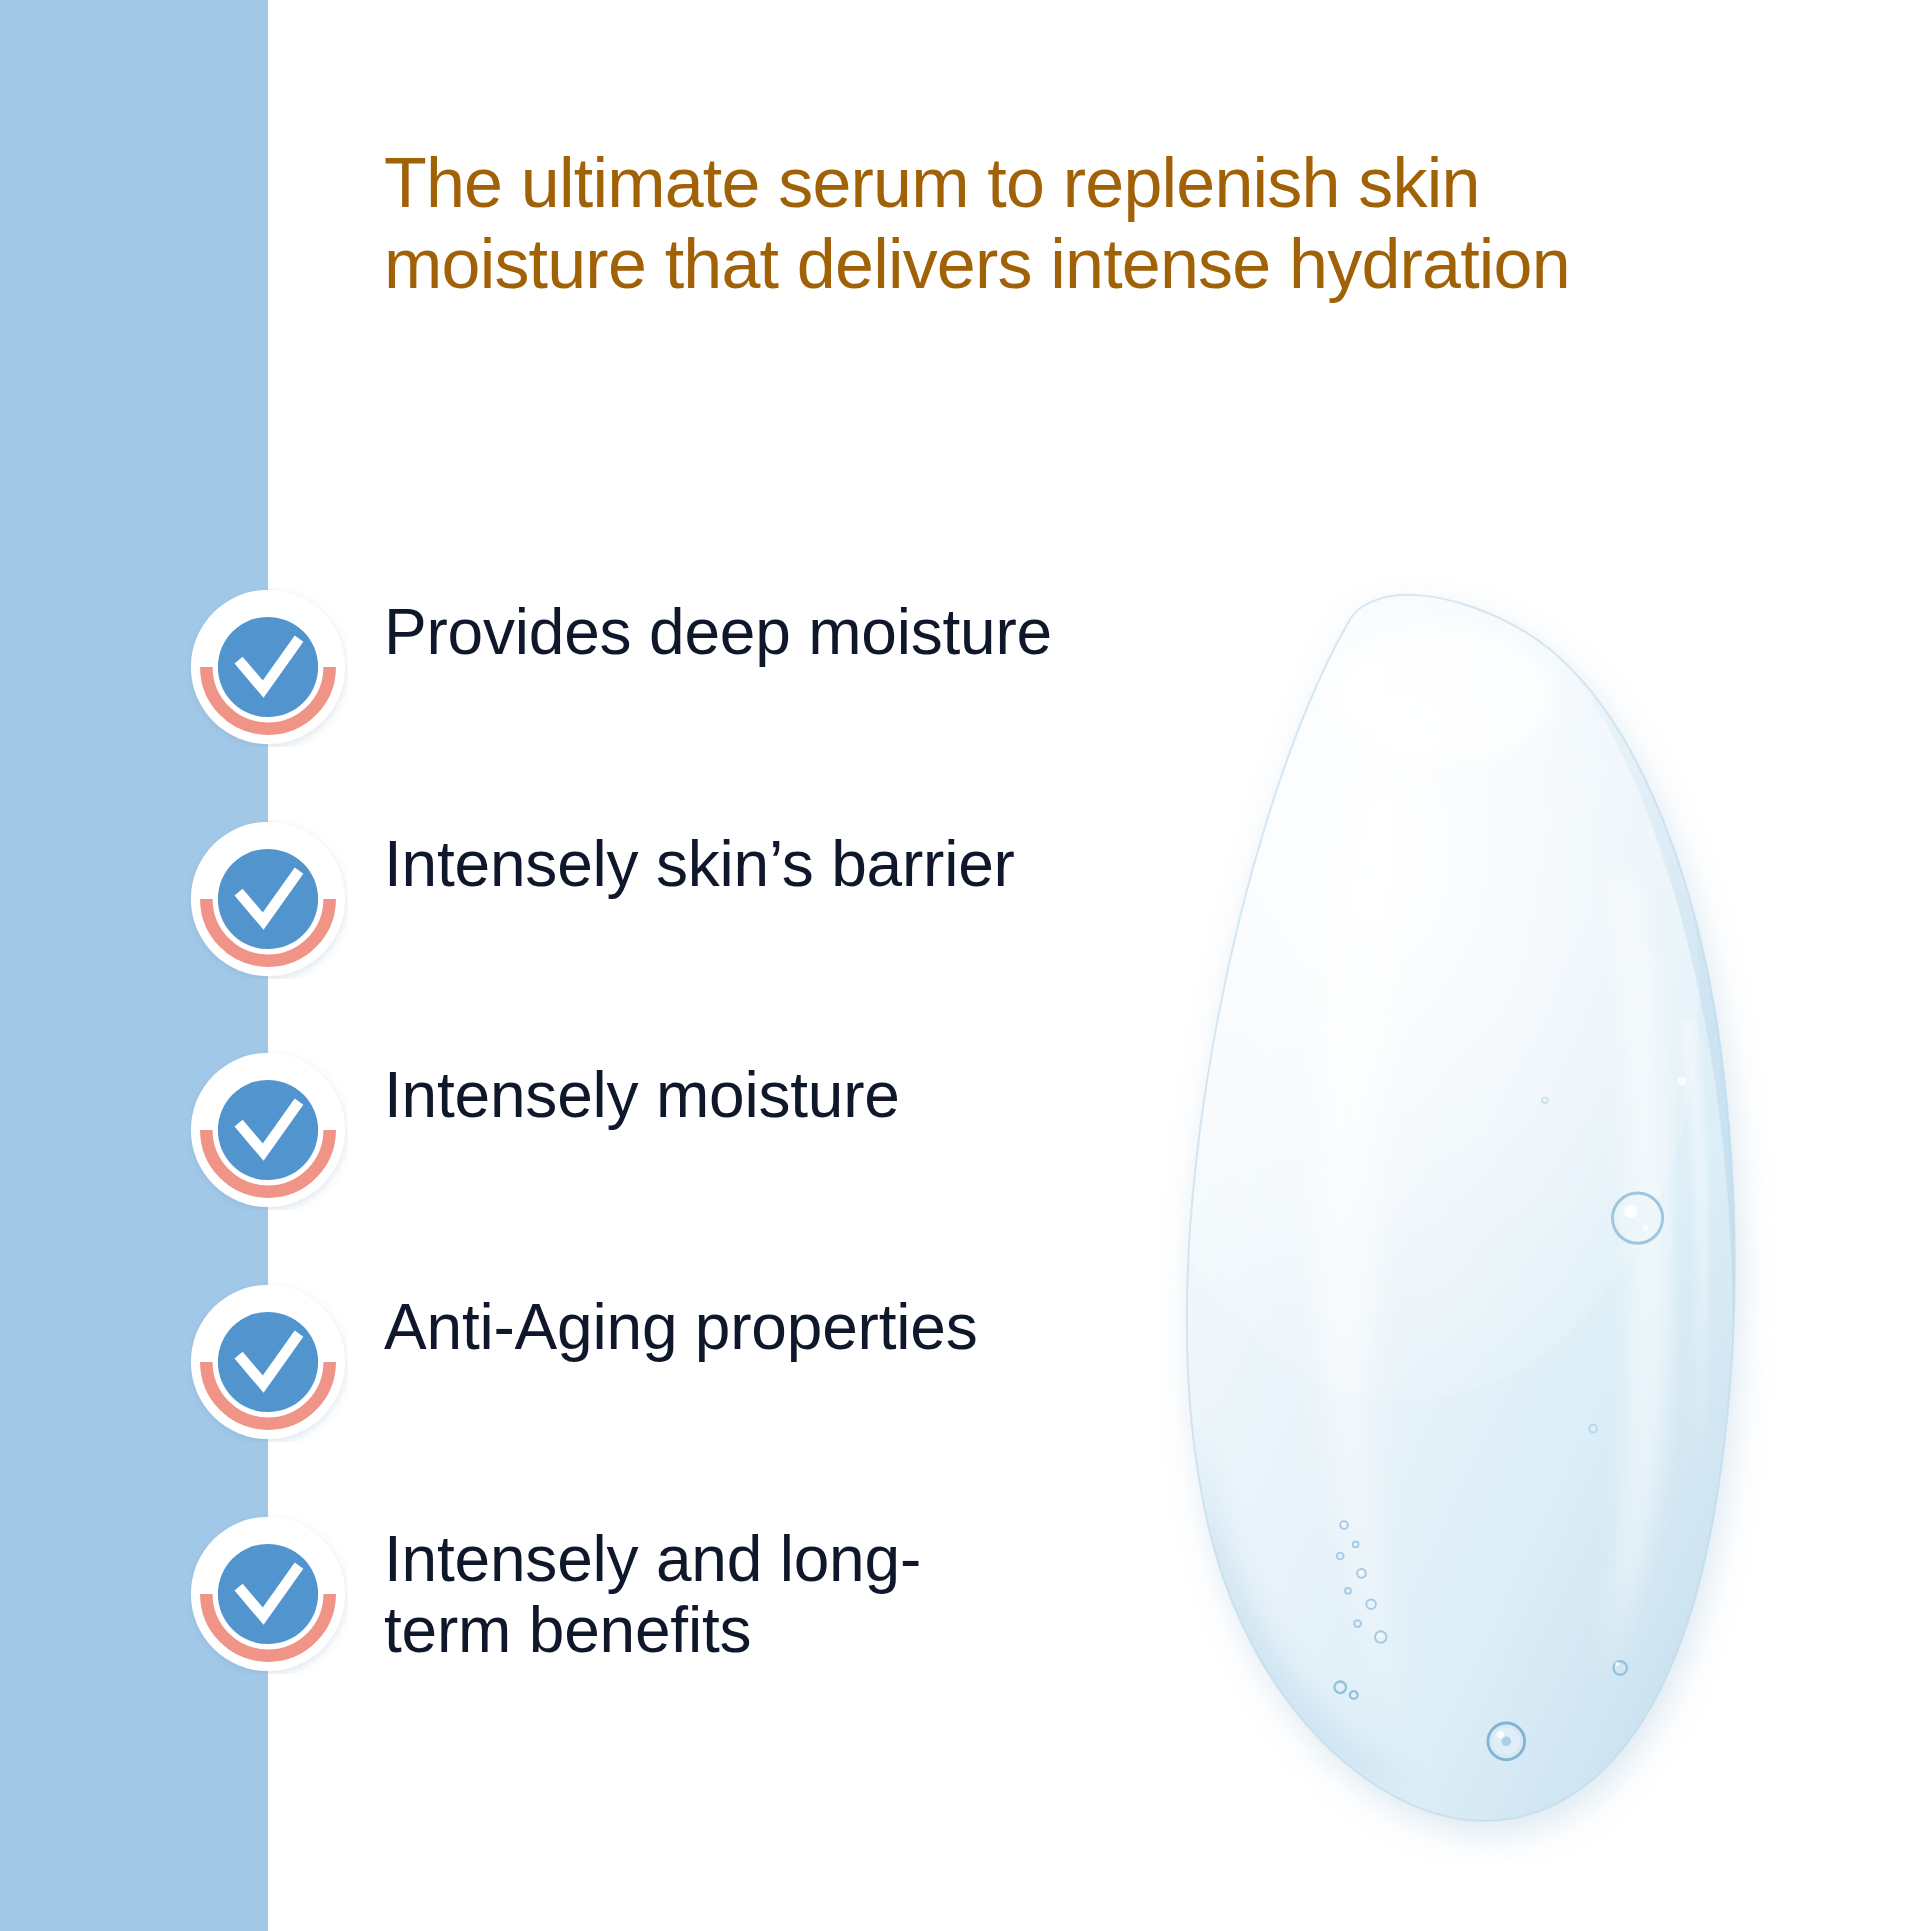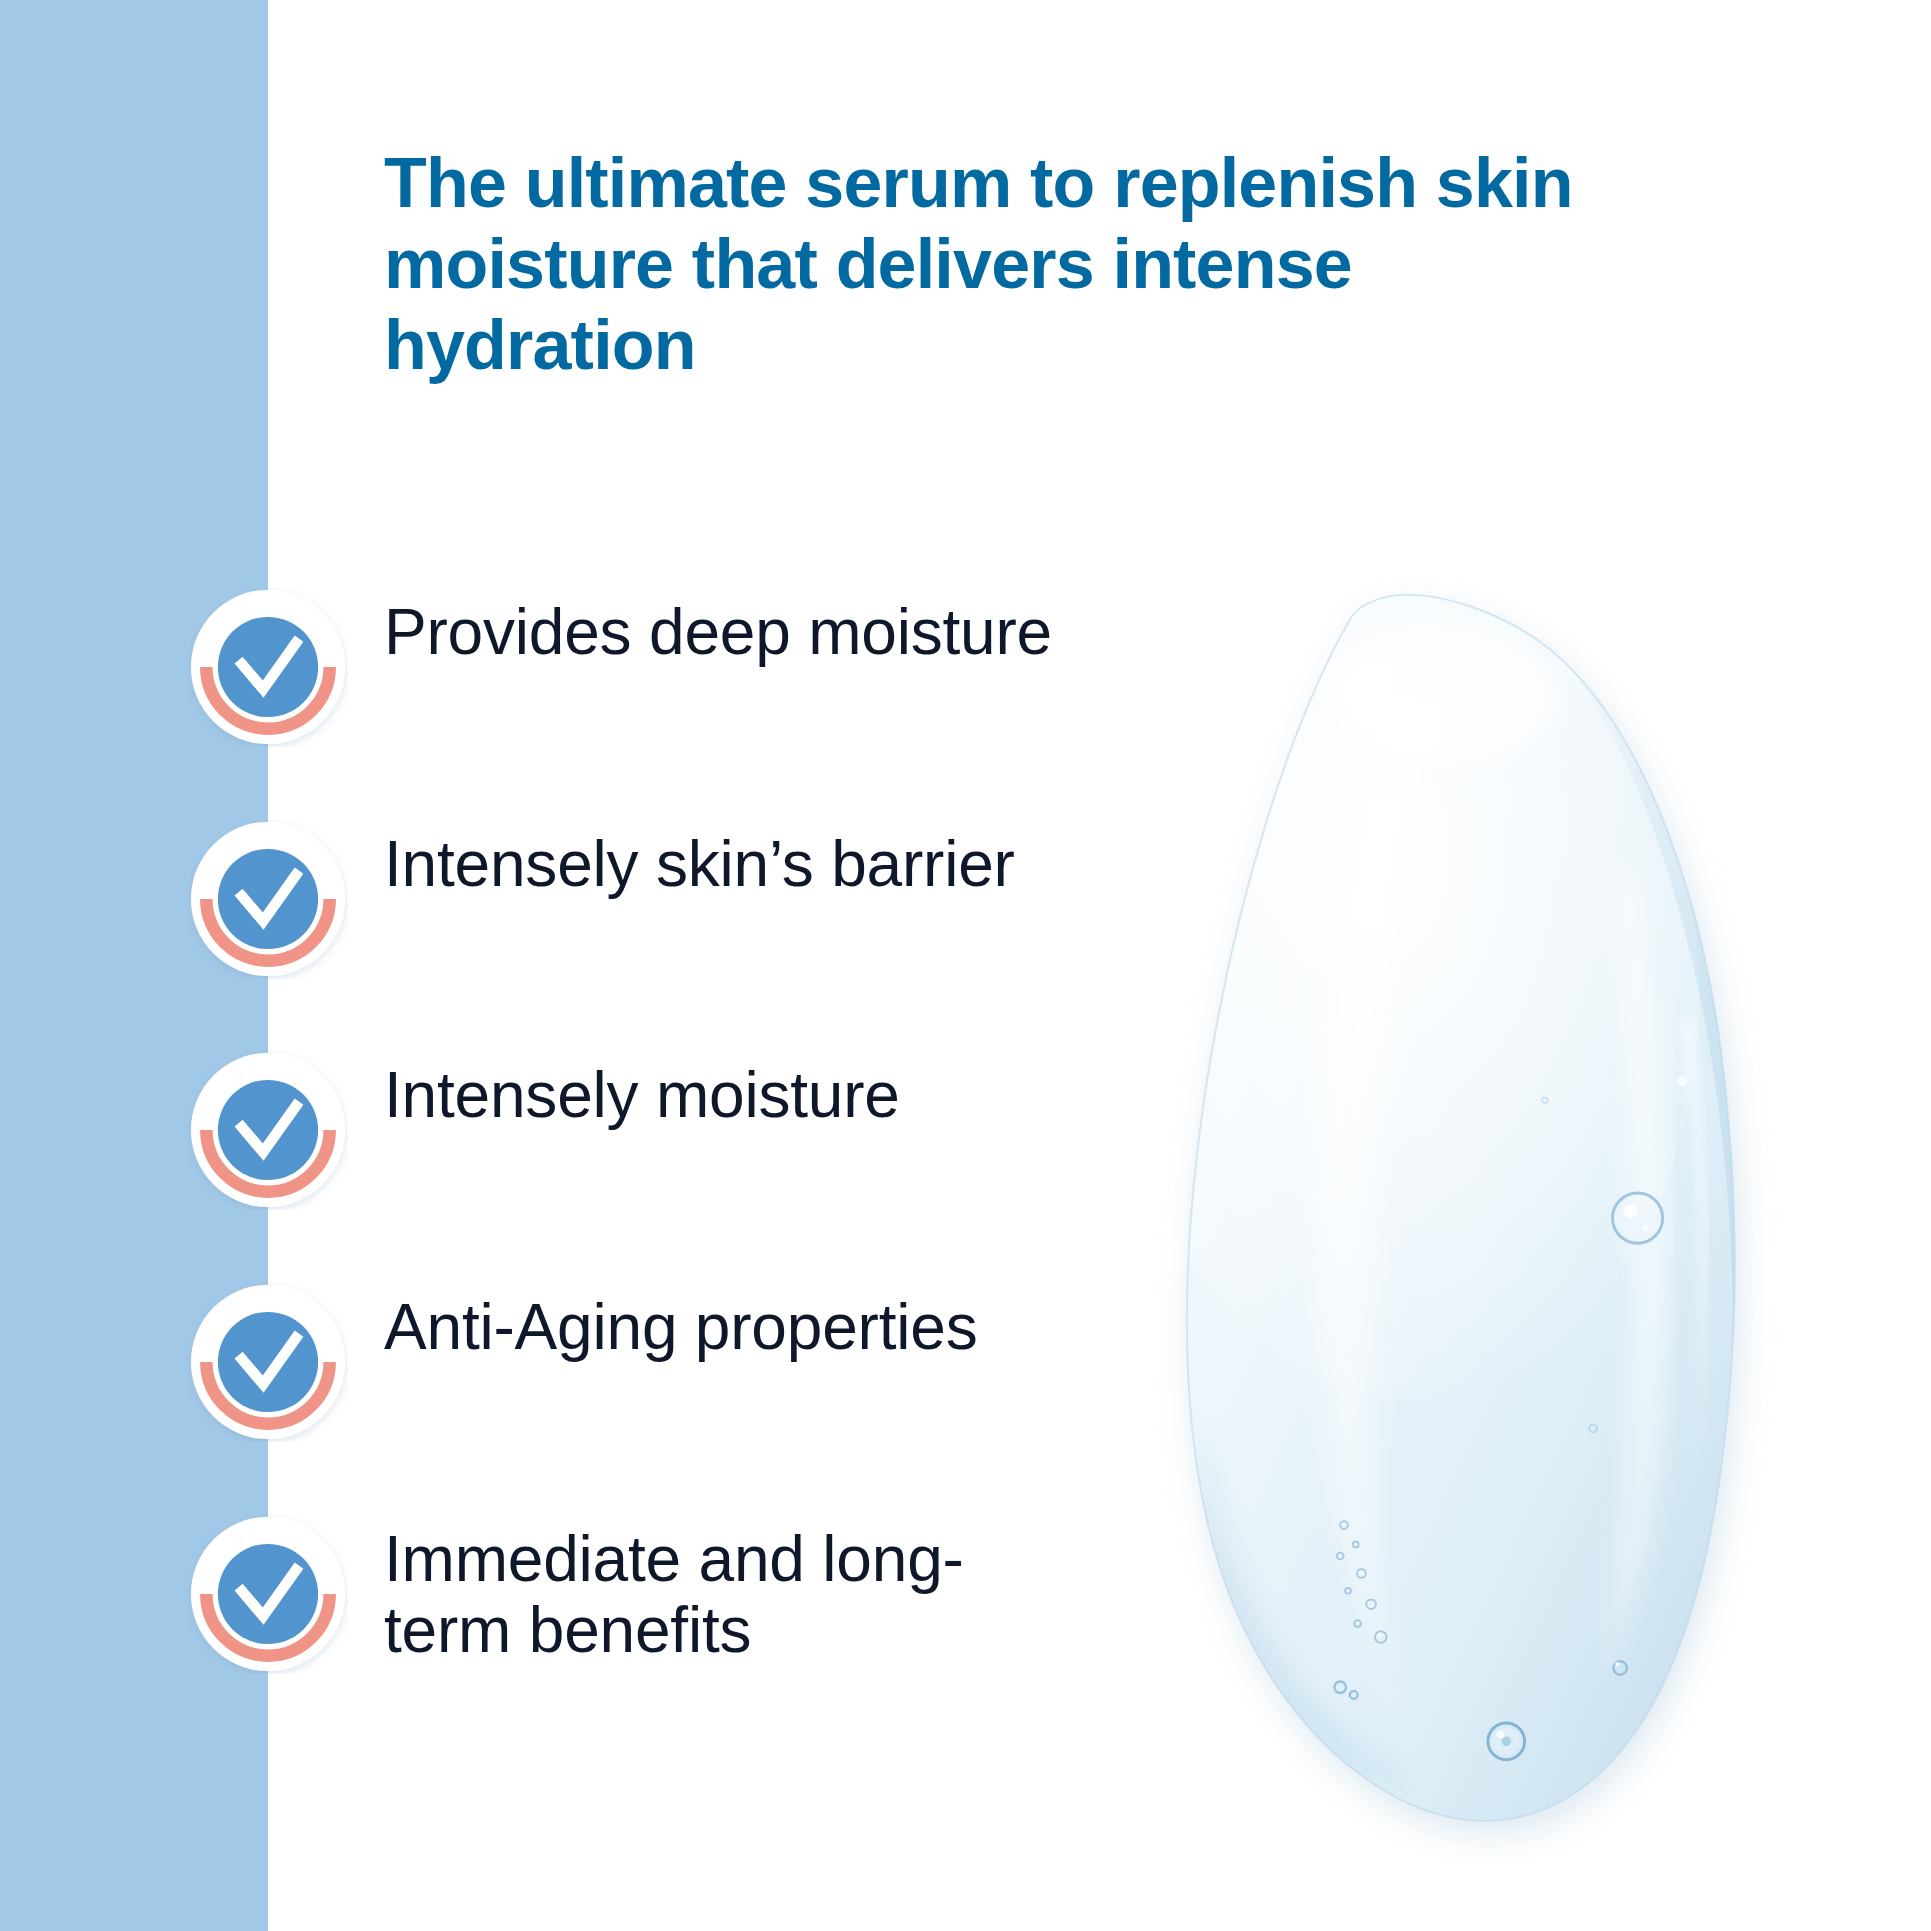--- a/index.html
+++ b/index.html
@@ -24,23 +24,23 @@
     left:0; top:0;
     width:268px; height:1931px;
     background:#a2c8e8;
   }
 
   
   .headline {
     position:absolute;
     left:384px; top:143px;
     width:1207px;
-    color:#0369a1;
+    color:#a16207;
     font-family:"Liberation Sans", sans-serif;
-    font-weight:700;
+    font-weight:400;
     font-size:70px;
     line-height:1.16;
     letter-spacing:-0.8px;
   }
 
   
   .benefits {
     position:absolute;
     left:0; top:0;
     width:1207px; height:1931px;
@@ -184,21 +184,21 @@
               <feDropShadow dx="0" dy="3" stdDeviation="5" flood-color="#7d9fc0" flood-opacity="0.28"></feDropShadow>
             </filter>
           </defs>
           <circle cx="83" cy="83" r="80" fill="#ffffff" filter="url(#sh4)"></circle>
           <path d="M 19 83 A 64 64 0 0 0 147 83" fill="none" stroke="#ef9486" stroke-width="13"></path>
           <circle cx="83" cy="83" r="57" fill="#ffffff"></circle>
           <circle cx="83" cy="83" r="52" fill="#5294cd"></circle>
           <path d="M 56 80 L 78 106 L 112 58" fill="none" stroke="#ffffff" stroke-width="11" stroke-linecap="square" stroke-linejoin="miter"></path>
         </svg>
       </span>
-      <span class="benefit-label">Immediate and long-
+      <span class="benefit-label">Intensely and long-
 term benefits</span>
     </div>
 
   </div>
 
   <div class="serum-swatch">
     <svg viewBox="0 0 760 1330" xmlns="http://www.w3.org/2000/svg">
       <defs>
         <linearGradient id="gelBody" x1="0.1" y1="0.05" x2="0.95" y2="0.95">
           <stop offset="0%" stop-color="#f6fbfd"></stop>

